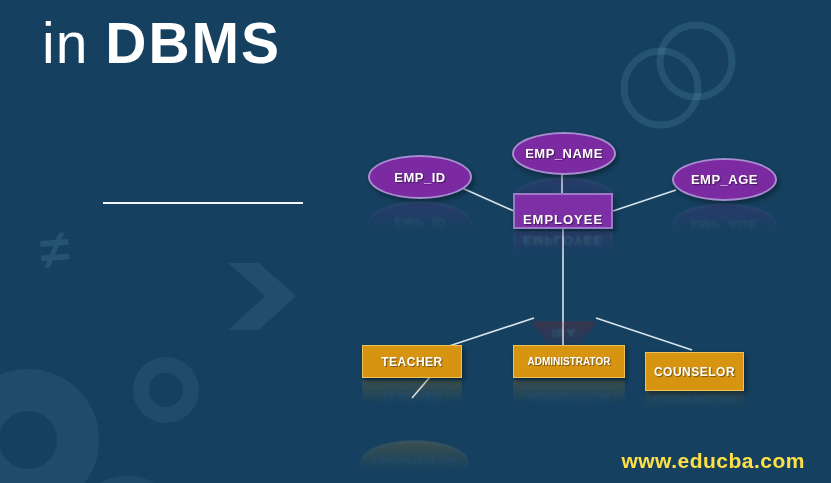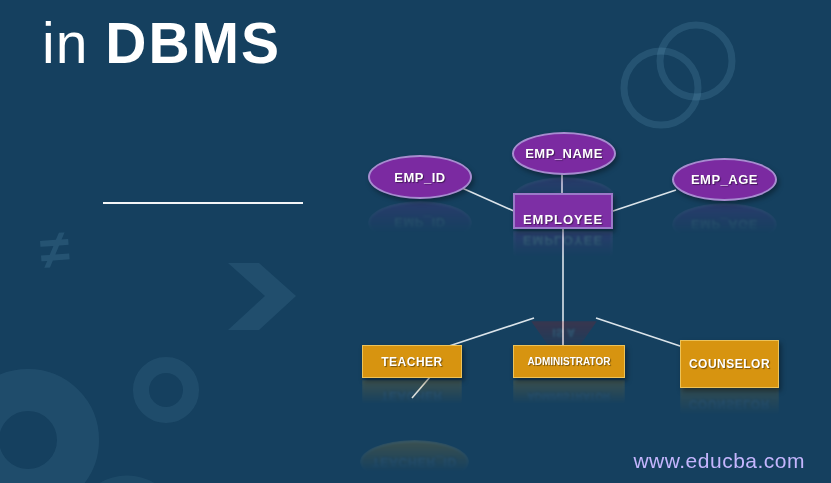--- a/index.html
+++ b/index.html
@@ -69,33 +69,33 @@
     font-size:11px; letter-spacing:.5px;
   }
   
   .pos-emp-id       { left:368px; top:155px; width:100px; height:40px; }
   .pos-emp-name     { left:512px; top:132px; width:100px; height:39px; }
   .pos-emp-age      { left:672px; top:158px; width:101px; height:39px; }
   .pos-employee     { left:513px; top:193px; width:100px; height:36px; box-sizing:border-box; }
   .pos-isa          { left:531px; top:272px; width:66px;  height:47px; }
   .pos-teacher      { left:362px; top:345px; width:100px; height:33px; box-sizing:border-box; }
   .pos-admin        { left:513px; top:345px; width:112px; height:33px; box-sizing:border-box; font-size:10px; letter-spacing:0;align-items:center; }
-  .pos-counselor    { left:645px; top:340px; width:99px;  height:48px; box-sizing:border-box;margin-left:35px; }
+  .pos-counselor    { left:645px; top:352px; width:99px;  height:39px; box-sizing:border-box; }
   .pos-teacher-id   { left:360px; top:394px; width:105px; height:40px; }
   
   .refl {
     transform:scaleY(-1); opacity:.22; filter:blur(1px);
     -webkit-mask-image:linear-gradient(to top, rgba(0,0,0,.9) 0%, transparent 72%);
             mask-image:linear-gradient(to top, rgba(0,0,0,.9) 0%, transparent 72%);
     pointer-events:none; z-index:1;
   }
   
   .watermark {
     position:absolute; right:26px; top:449px; z-index:3;
-    color:#c4b5fd; font-size:21px; font-weight:normal; letter-spacing:.5px;
+    color:#fde047; font-size:21px; font-weight:bold; letter-spacing:.5px;
   }
 </style>
 </head>
 <body>
 
 <div class="stage">
 
   <svg class="decor-svg" width="831" height="483" viewBox="0 0 831 483">
     <circle cx="661" cy="88" r="37" fill="none" stroke="rgba(125,185,215,.16)" stroke-width="7"></circle>
     <circle cx="696" cy="61" r="36" fill="none" stroke="rgba(125,185,215,.16)" stroke-width="7"></circle>

